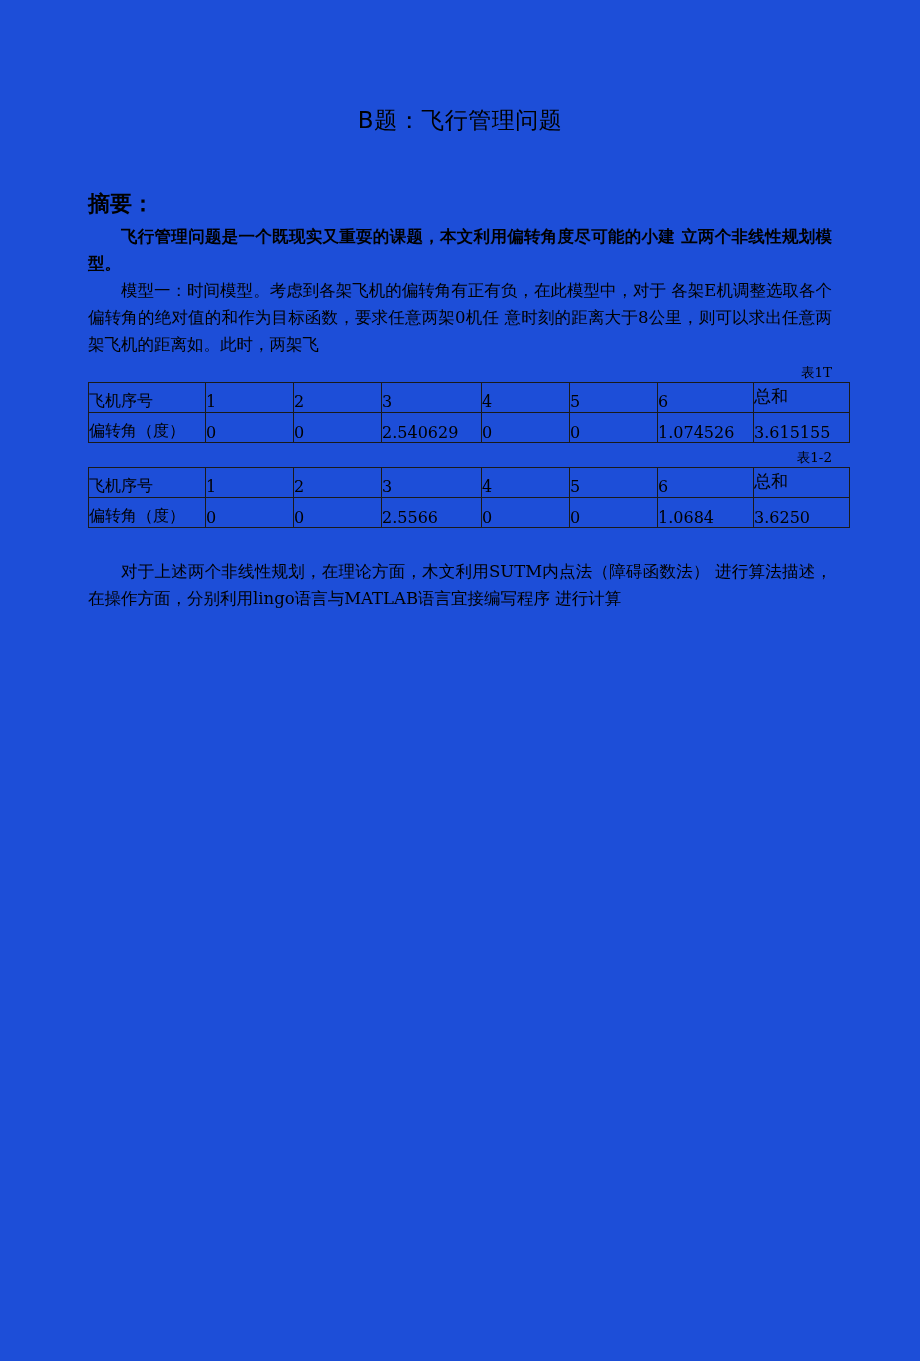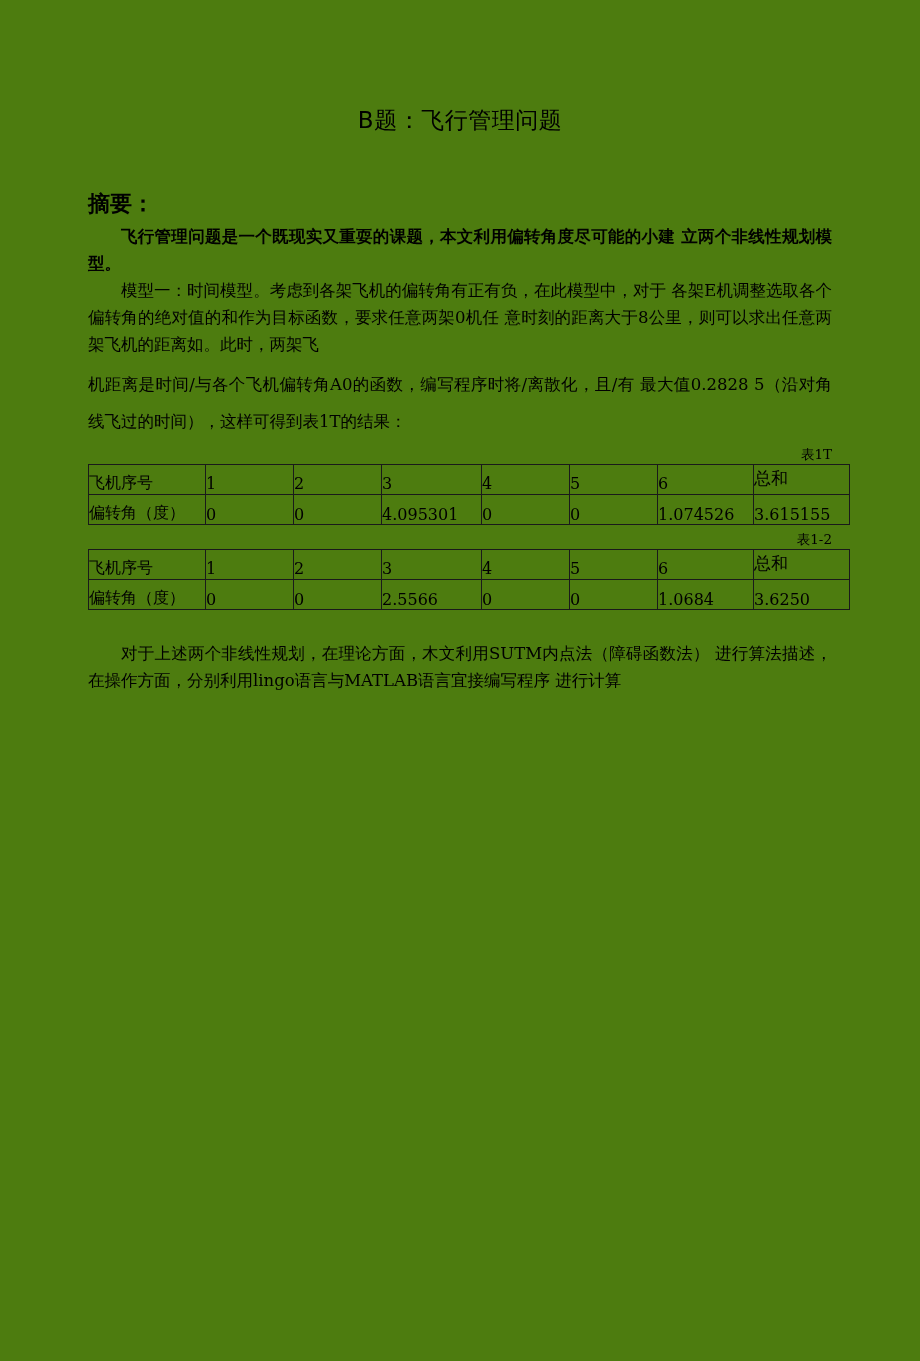--- a/index.html
+++ b/index.html
@@ -11,21 +11,21 @@
   body {
     font-family: "DejaVu Serif", "Liberation Serif", serif;
     color: #000000;
     -webkit-font-smoothing: none;
   }
   .page {
     position: relative;
     width: 920px;
     height: 1361px;
     margin: 0 auto;
-    background: #4d7c0f;
+    background: #1d4ed8;
     overflow: hidden;
     box-sizing: border-box;
   }
   .content {
     position: absolute;
     left: 88px;
     top: 0;
     width: 744px;
   }
 
@@ -150,21 +150,20 @@
   <div class="content">
 
     <h1 class="doc-title">B题：飞行管理问题</h1>
 
     <div class="abstract-heading">摘要：</div>
 
     <p class="para indent tight">飞行管理问题是一个既现实又重耍的课题，本文利用偏转角度尽可能的小建 立两个非线性规划模型。</p>
 
     <p class="para indent">模型一：时间模型。考虑到各架飞机的偏转角有正有负，在此模型中，对于 各架E机调整选取各个偏转角的绝对值的和作为目标函数，要求任意两架0机任 意时刻的距离大于8公里，则可以求出任意两架飞机的距离如。此时，两架飞</p>
 
-    <p class="para loose">机距离是时间/与各个飞机偏转角A0的函数，编写程序时将/离散化，且/有 最大值0.2828 5（沿对角线飞过的时间），这样可得到表1T的结果：</p>
 
     <div class="table-caption">表1T</div>
 
     <table class="data-table">
       <colgroup>
         <col class="c-label">
           <col class="c-n">
           <col class="c-n">
           <col class="c-n3">
         <col class="c-n">
@@ -180,21 +179,21 @@
           <td class="cell hdr">3</td>
           <td class="cell hdr">4</td>
           <td class="cell hdr">5</td>
           <td class="cell hdr">6</td>
           <td class="cell hdr-cn">总和</td>
         </tr>
         <tr>
           <td class="rowlabel">偏转角（度）</td>
           <td class="cell">0</td>
           <td class="cell">0</td>
-          <td class="cell">4.095301</td>
+          <td class="cell">2.540629</td>
           <td class="cell">0</td>
           <td class="cell">0</td>
           <td class="cell">1.074526</td>
           <td class="cell">3.615155</td>
         </tr>
       </tbody>
     </table>
 
 
     <div class="table-caption">表1-2</div>

